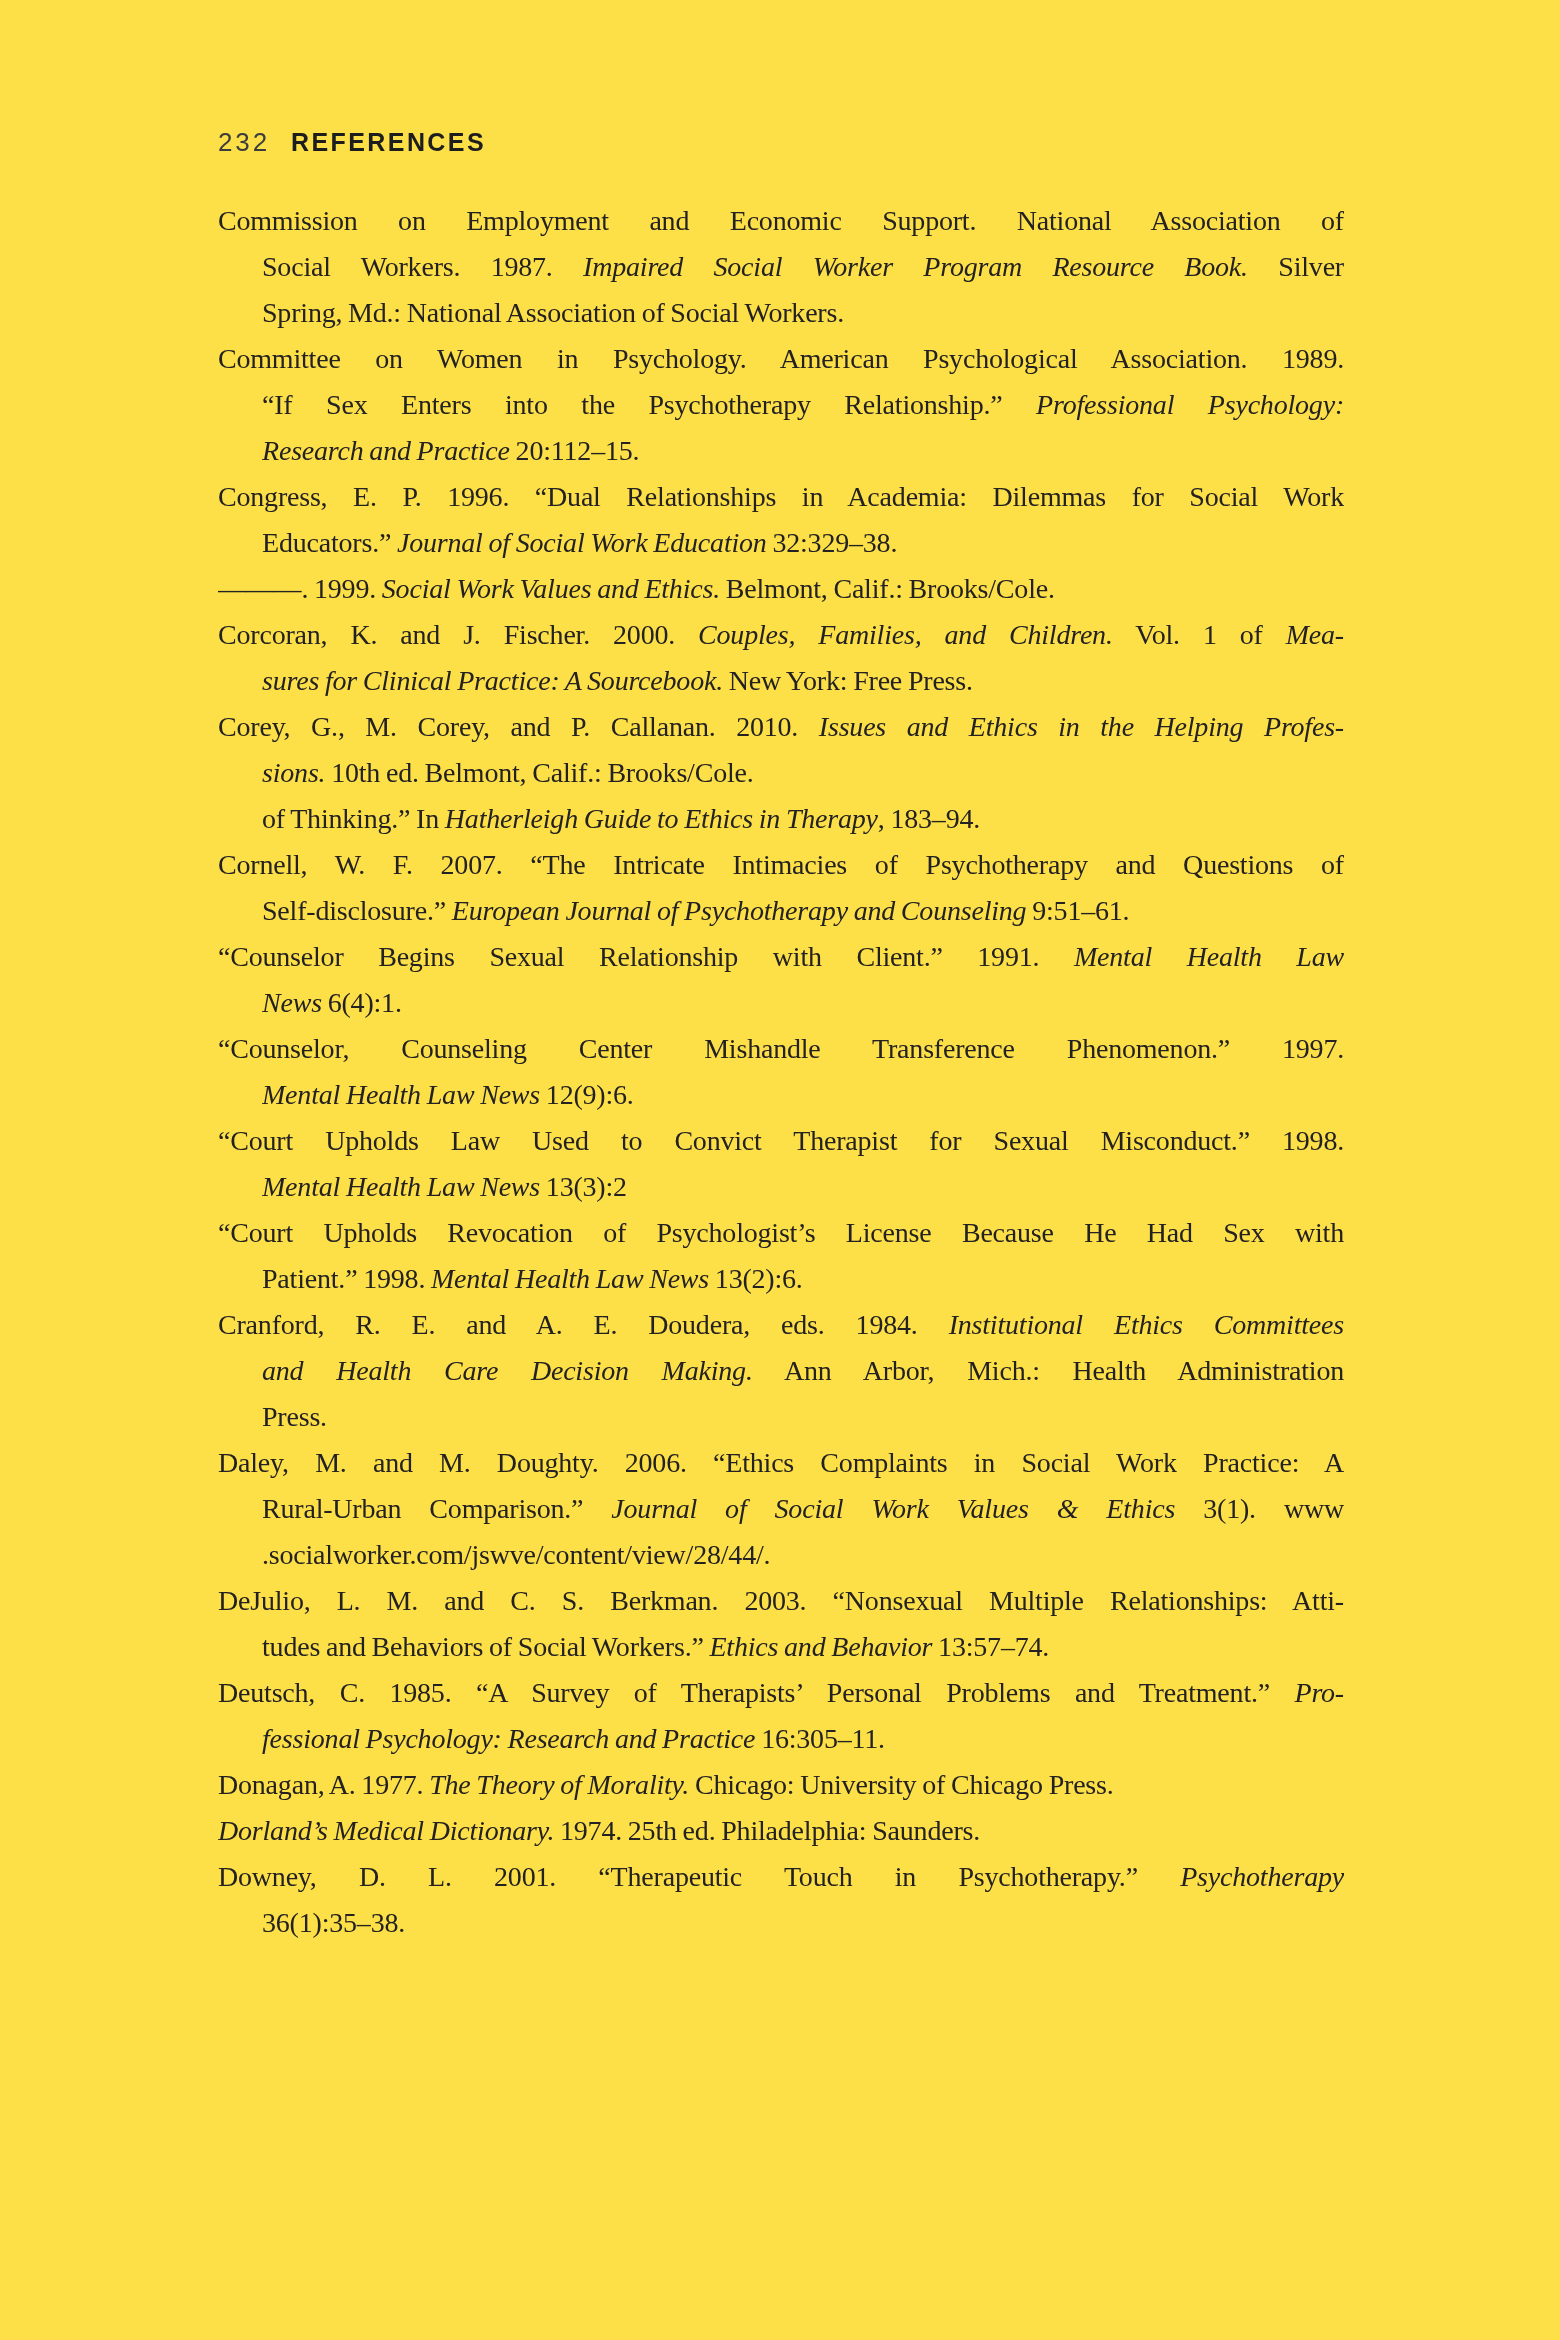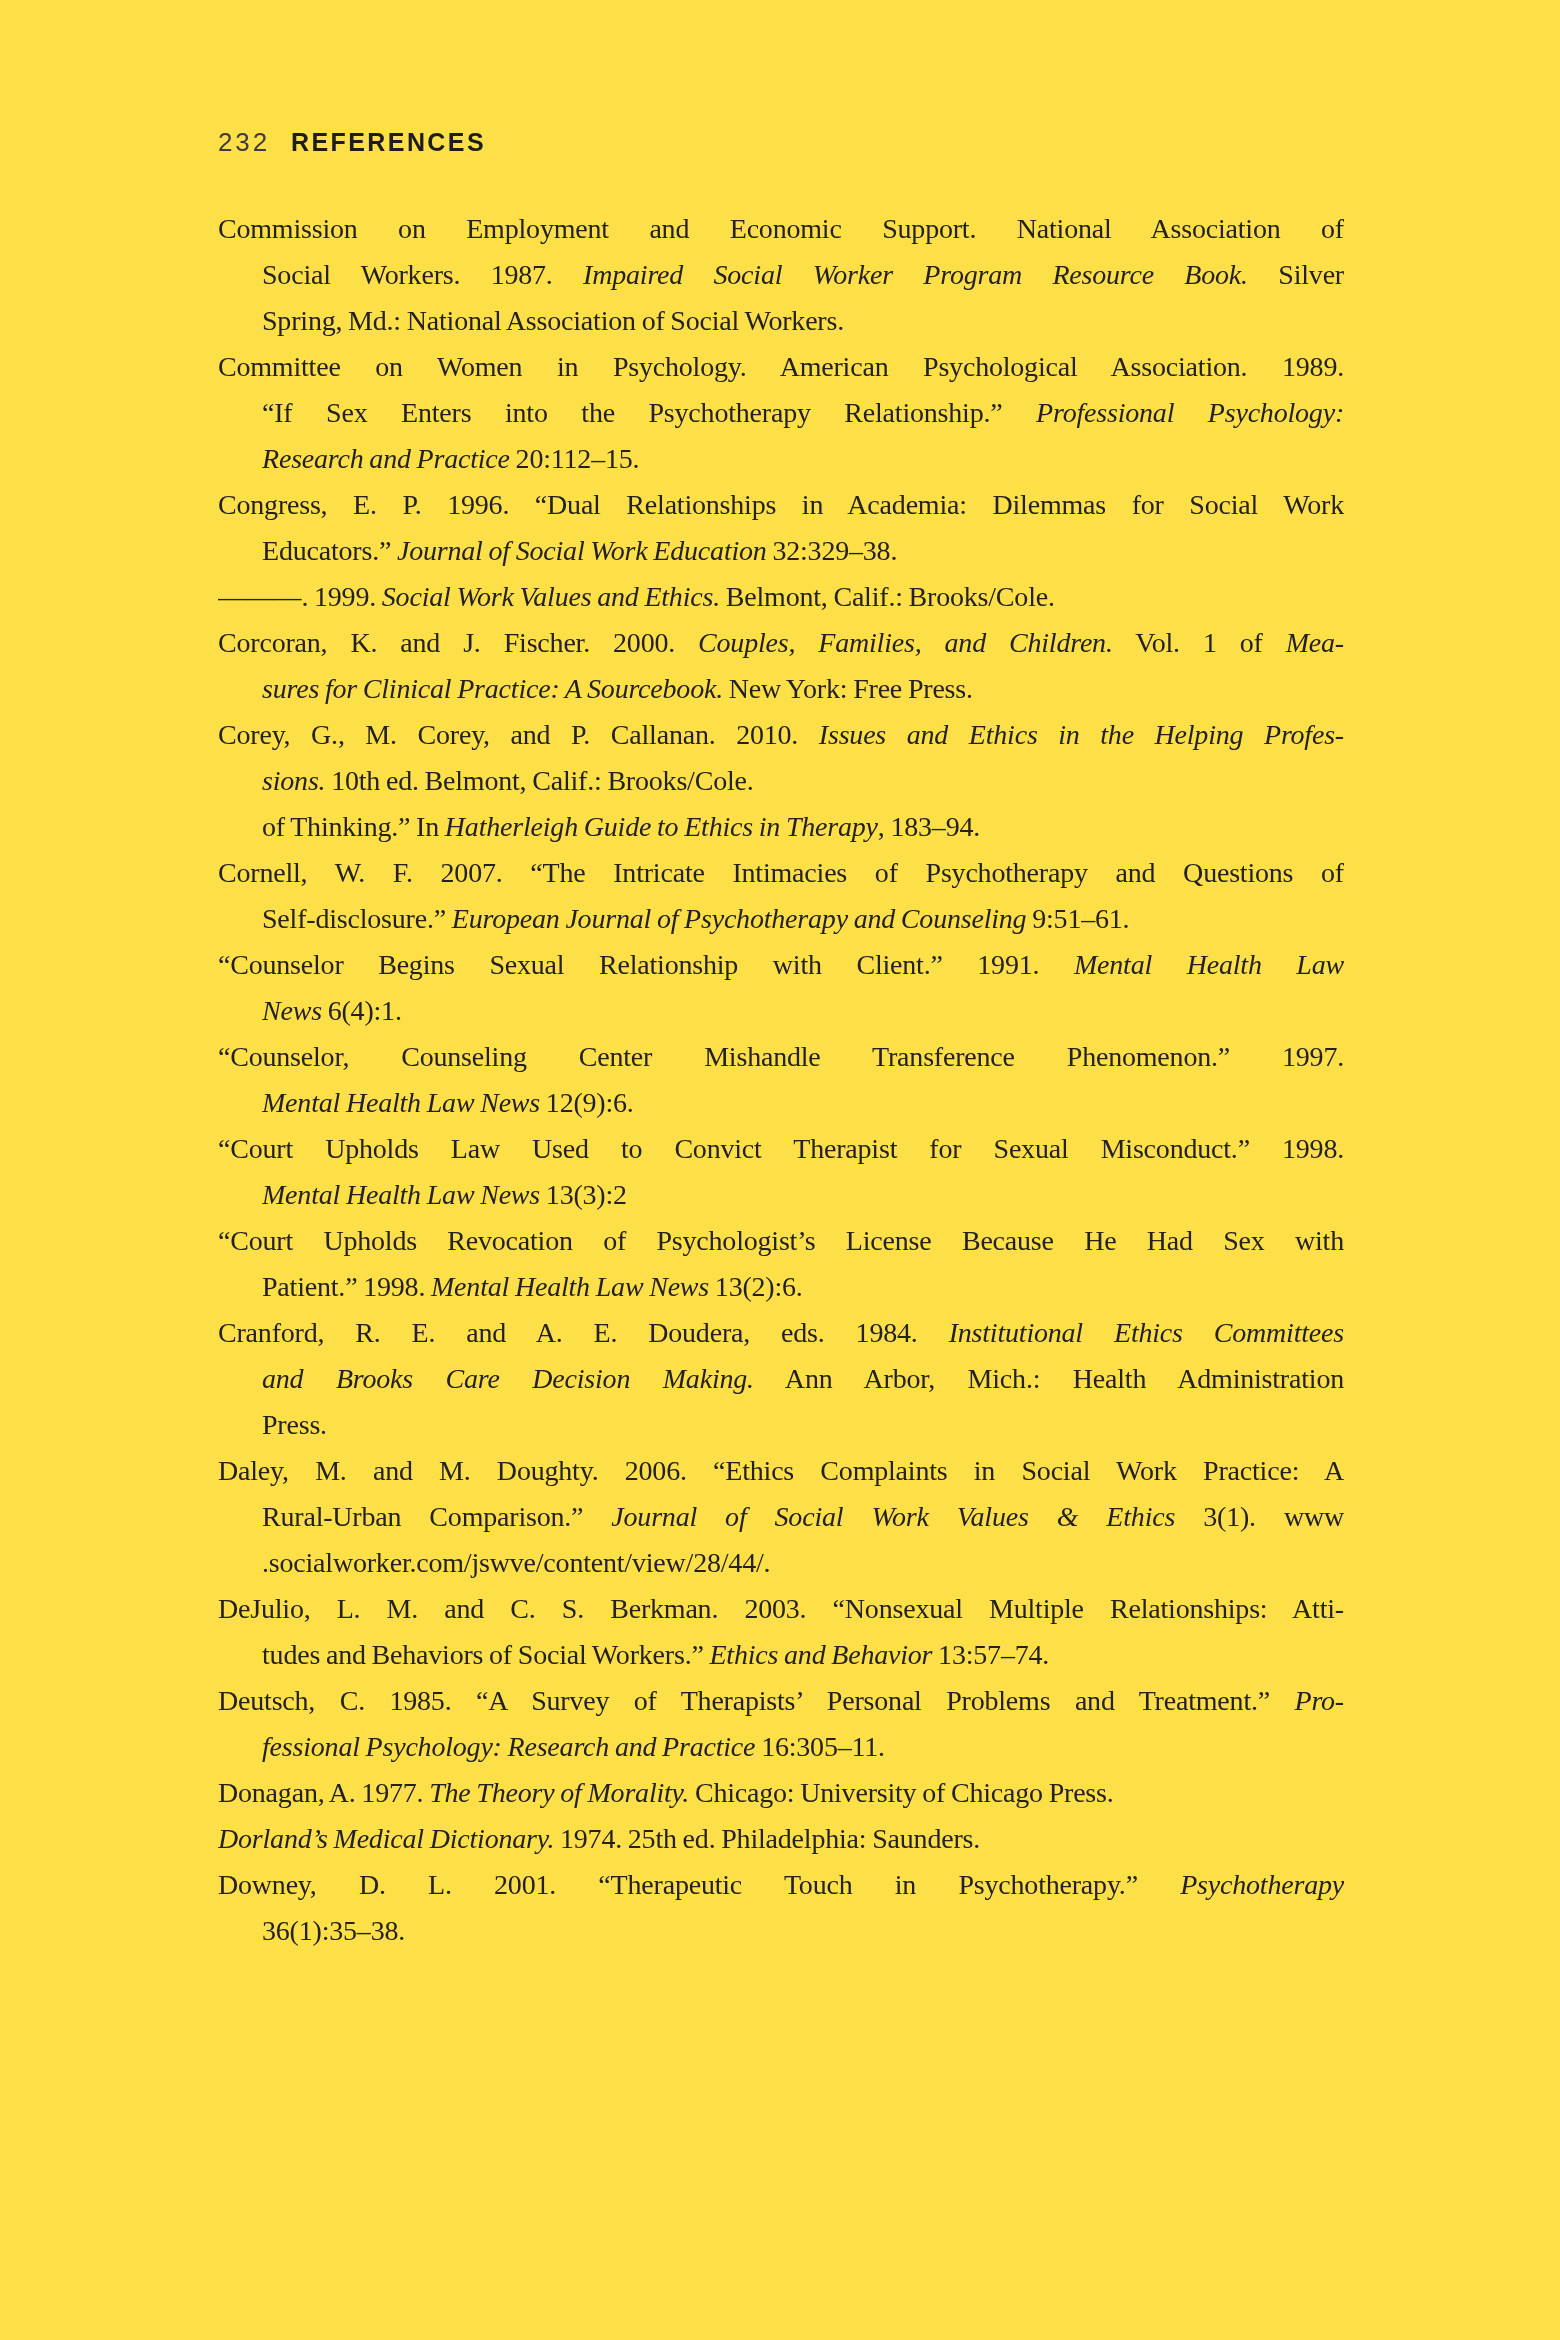--- a/index.html
+++ b/index.html
@@ -33,21 +33,21 @@
   .head-label {
     font-size: 25px;
     font-weight: 700;
     letter-spacing: 2.4px;
     color: #1d1d1d;
     margin-left: 21px;
   }
   .refs {
     position: absolute;
     left: 218px;
-    top: 206px;
+    top: 198px;
     width: 1126px;
     font-size: 28px;
     letter-spacing: -0.2px;
     word-spacing: -1px;
   }
   .ref { margin: 0; padding: 0; }
   .refline {
     height: 46px;
     line-height: 46px;
     overflow: hidden;
@@ -112,21 +112,21 @@
       <div class="ref">
         <div class="refline"><span>“Court Upholds Law Used to Convict Therapist for Sexual Misconduct.” 1998.</span></div>
         <div class="refline cont last"><span class="it">Mental Health Law News</span><span> 13(3):2</span></div>
       </div>
       <div class="ref">
         <div class="refline"><span>“Court Upholds Revocation of Psychologist’s License Because He Had Sex with</span></div>
         <div class="refline cont last"><span>Patient.” 1998. </span><span class="it">Mental Health Law News</span><span> 13(2):6.</span></div>
       </div>
       <div class="ref">
         <div class="refline"><span>Cranford, R. E. and A. E. Doudera, eds. 1984. </span><span class="it">Institutional Ethics Committees</span></div>
-        <div class="refline cont"><span class="it">and Brooks Care Decision Making.</span><span> Ann Arbor, Mich.: Health Administration</span></div>
+        <div class="refline cont"><span class="it">and Health Care Decision Making.</span><span> Ann Arbor, Mich.: Health Administration</span></div>
         <div class="refline cont last"><span>Press.</span></div>
       </div>
       <div class="ref">
         <div class="refline"><span>Daley, M. and M. Doughty. 2006. “Ethics Complaints in Social Work Practice: A</span></div>
         <div class="refline cont"><span>Rural-Urban Comparison.” </span><span class="it">Journal of Social Work Values &amp; Ethics</span><span> 3(1). www</span></div>
         <div class="refline cont last"><span>.socialworker.com/jswve/content/view/28/44/.</span></div>
       </div>
       <div class="ref">
         <div class="refline"><span>DeJulio, L. M. and C. S. Berkman. 2003. “Nonsexual Multiple Relationships: Atti-</span></div>
         <div class="refline cont last"><span>tudes and Behaviors of Social Workers.” </span><span class="it">Ethics and Behavior</span><span> 13:57–74.</span></div>

